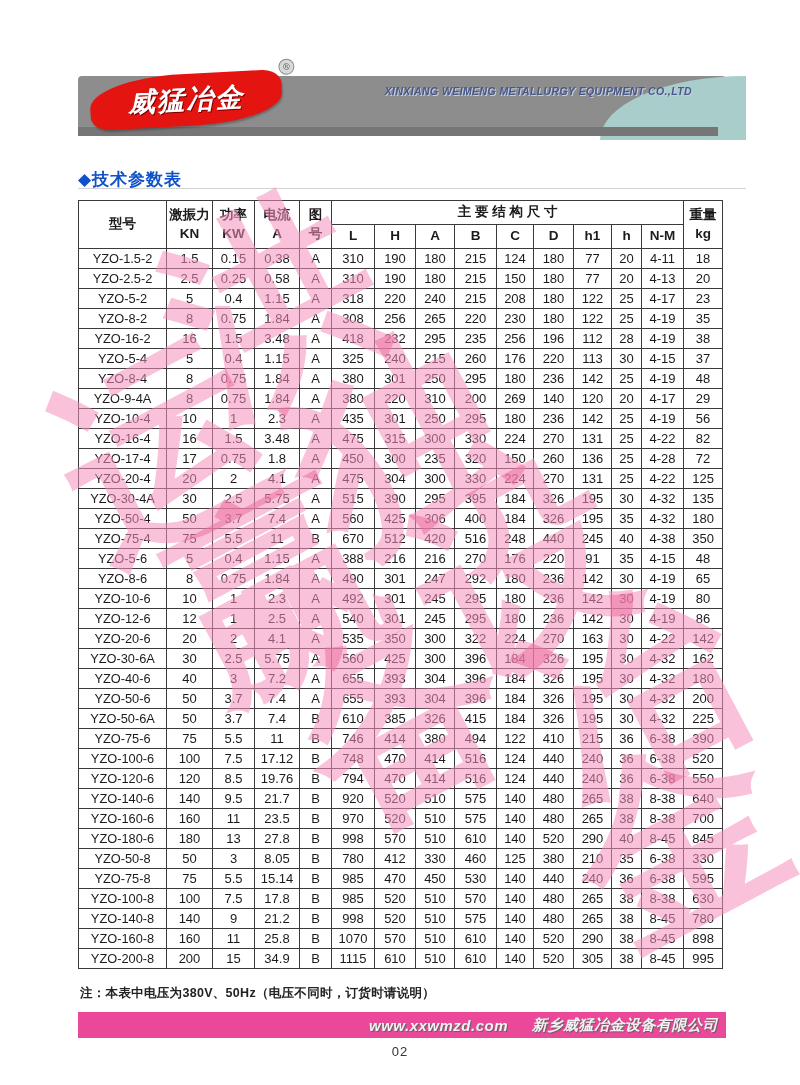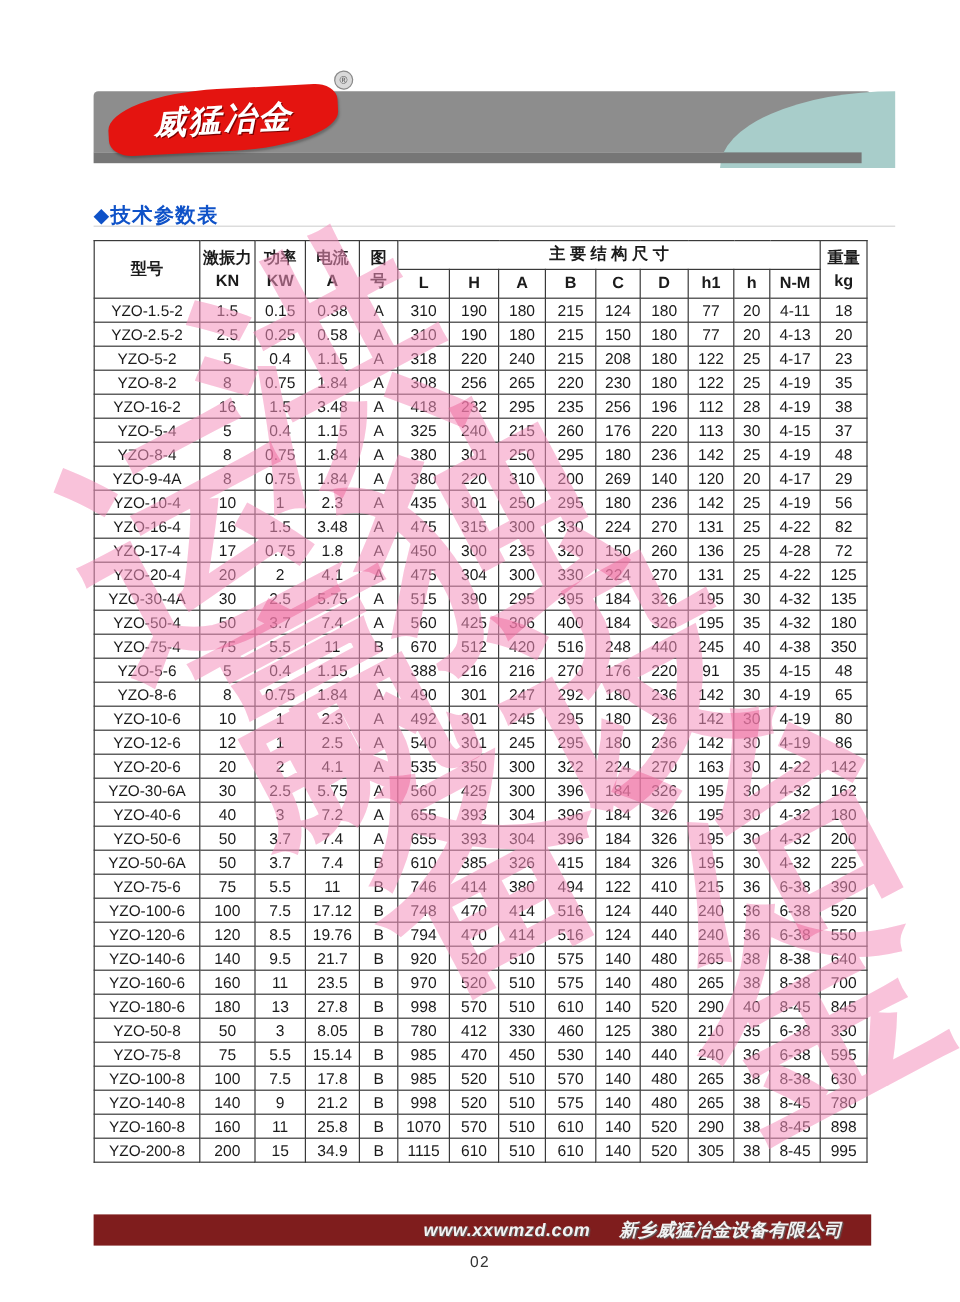--- a/index.html
+++ b/index.html
@@ -43,22 +43,22 @@
   table.params th, table.params td { border:1px solid #3a3a3a; text-align:center;
       vertical-align:middle; padding:0; overflow:hidden; white-space:nowrap; }
   table.params thead th { height:24px; font-weight:bold; font-size:13.5px; line-height:1.4; }
   table.params tbody td { height:20px; font-weight:normal; }
   table.params td.model-cell { font-size:12.8px; }
 
   
   .note { position:absolute; left:80px; top:985px; font-size:12.5px; font-weight:bold;
       color:#222; letter-spacing:.3px; }
   .footer-bar { position:absolute; left:78px; top:1012px; width:648px; height:26px;
-      background:#7f1d1d; display:flex; align-items:center; justify-content:flex-end;
-      padding-right:24px; }
+      background:#ec4899; display:flex; align-items:center; justify-content:flex-end;
+      padding-right:8px; }
   .footer-bar .site, .footer-bar .co { color:#f2f2f2; font-weight:bold; font-style:italic;
       font-size:15px; letter-spacing:.5px; text-shadow:1px 1px 1px #5f5f5f; }
   .footer-bar .co { margin-left:24px; }
   .page-number { position:absolute; left:0; top:1044px; width:100%; text-align:center;
       font-size:13px; color:#333; letter-spacing:1px; }
 
   
   .watermark-layer { position:absolute; left:0; top:0; width:800px; height:1085px;
       pointer-events:none; z-index:5; }
   .watermark-layer span { position:absolute; font-family:"DejaVu Serif","Liberation Serif",serif;
@@ -72,20 +72,21 @@
 
   <div class="header">
     <div class="gray-band"></div>
     <div class="teal-wedge"></div>
     <div class="dark-stripe"></div>
     <div class="logo-flag">
       <span class="logo-text">威猛冶金</span>
       <span class="logo-reg">®</span>
     </div>
     <div class="header-text">
+      <div class="company-en">XINXIANG WEIMENG METALLURGY EQUIPMENT CO.,LTD</div>
     </div>
   </div>
 
   <div class="section-title">◆技术参数表</div>
   <div class="rule-line"></div>
 
   <div class="tbl-wrap">
     <table class="params">
       <colgroup>
         <col style="width:88px">
@@ -751,20 +752,21 @@
             <td>520</td>
             <td>305</td>
             <td>38</td>
             <td>8-45</td>
             <td>995</td>
           </tr>
         </tbody>
     </table>
   </div>
 
+  <div class="note">注：本表中电压为380V、50Hz（电压不同时，订货时请说明）</div>
 
   <div class="footer-bar">
     <span class="site">www.xxwmzd.com</span>
     <span class="co">新乡威猛冶金设备有限公司</span>
   </div>
   <div class="page-number">02</div>
 
   <div class="watermark-layer">
       <span style="left: 170px; top: 200px;">洪</span>
       <span style="left: 60px; top: 345px;">运</span>

